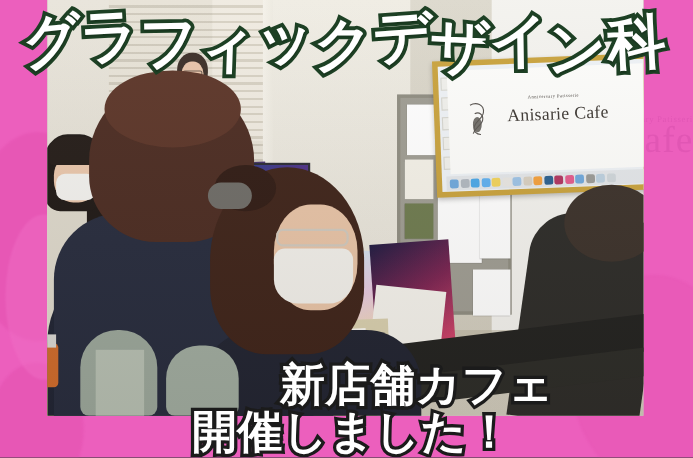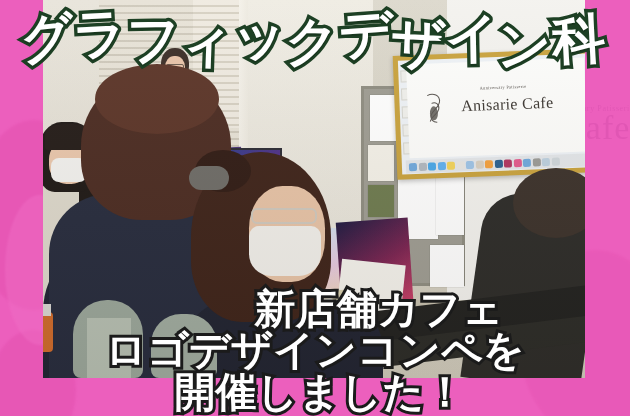--- a/index.html
+++ b/index.html
@@ -354,17 +354,16 @@
     <div class="ph bottle"></div>
     <div class="ph bottleTop"></div>
   </div>
 
   <div class="headline">
     <span class="hl-1">グ</span><span class="hl-2">ラ</span><span class="hl-3">フ</span><span class="hl-4">ィ</span><span class="hl-5">ッ</span><span class="hl-6">ク</span><span class="hl-7">デ</span><span class="hl-8">ザ</span><span class="hl-9">イ</span><span class="hl-10">ン</span><span class="hl-11">科</span>
   </div>
 
   <div class="caption">
     <span class="l1">新店舗カフェ</span>
-    <span class="l2">ロゴデザインコンペを</span>
     <span class="l3">開催しました！</span>
   </div>
 
 </div>
 
 </body></html>

